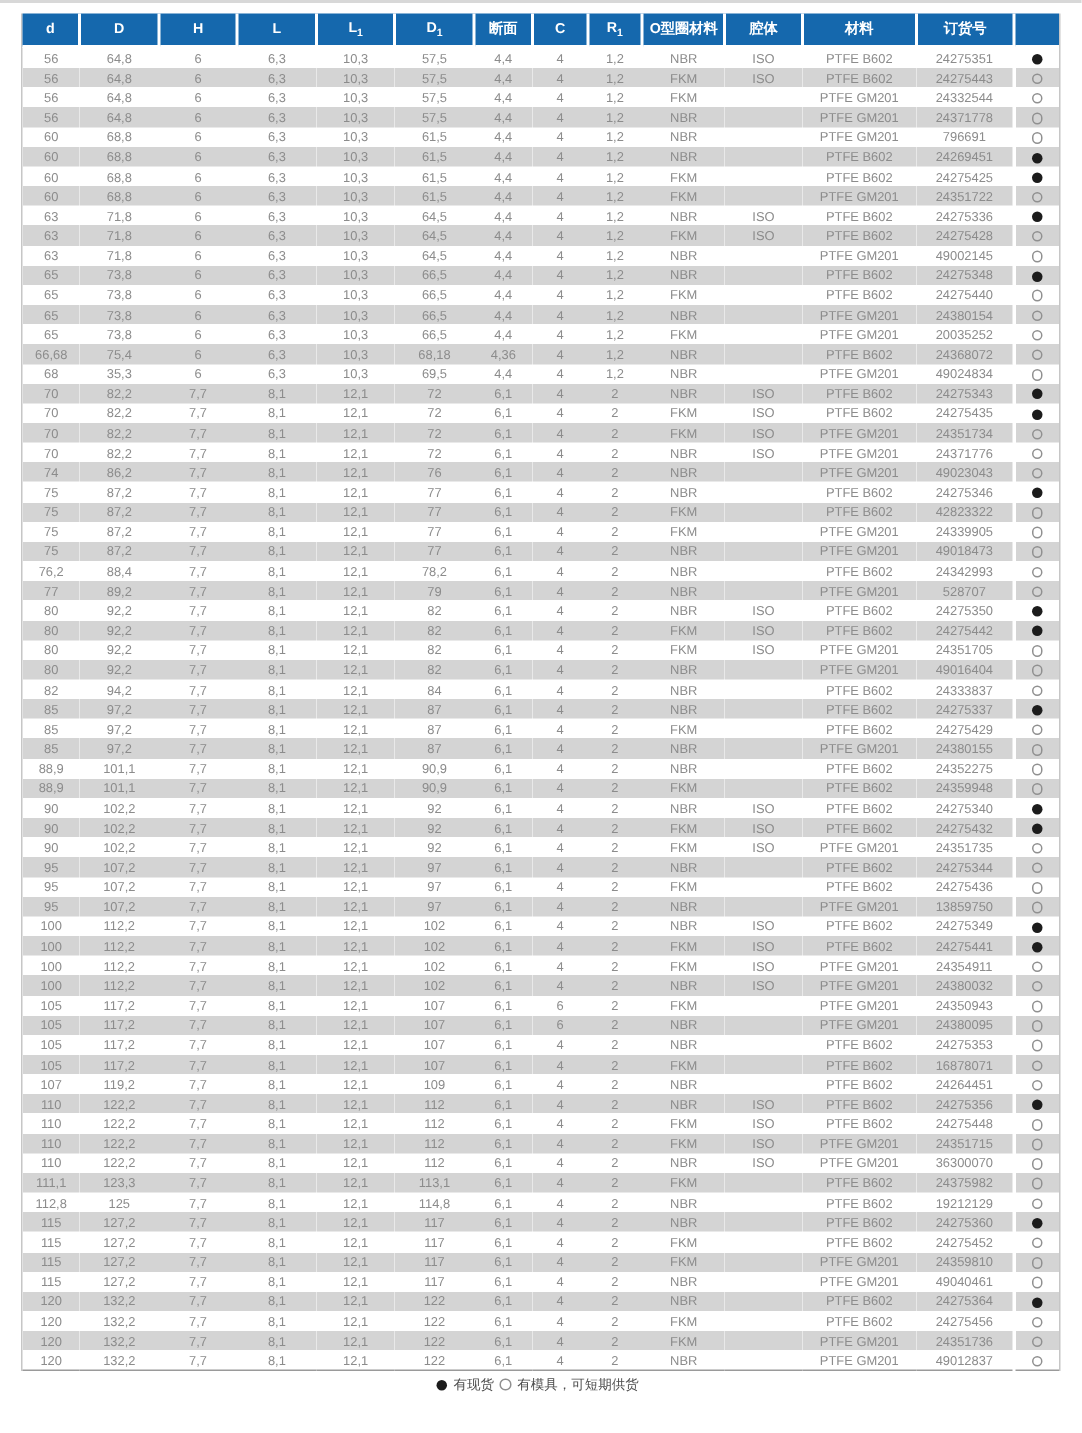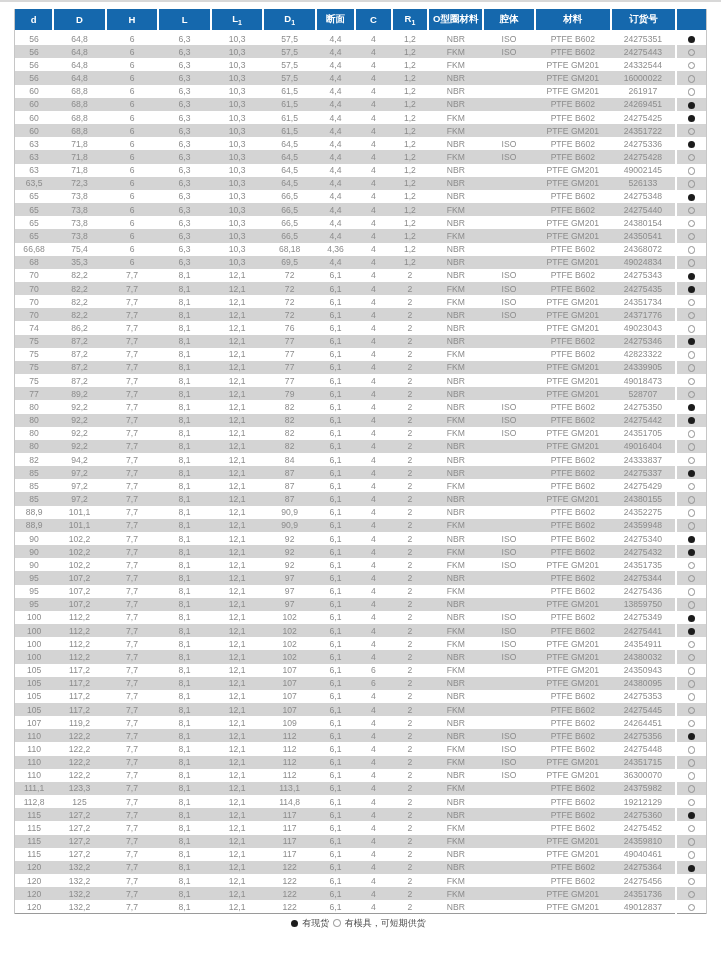--- a/index.html
+++ b/index.html
@@ -156,37 +156,37 @@
             <td>6</td>
             <td>6,3</td>
             <td>10,3</td>
             <td>57,5</td>
             <td>4,4</td>
             <td>4</td>
             <td>1,2</td>
             <td>NBR</td>
             <td></td>
             <td>PTFE GM201</td>
-            <td>16000022</td>
+            <td>24371778</td>
             <td class="dot-col"><span class="dot open"></span></td>
           </tr>
           <tr>
             <td>60</td>
             <td>68,8</td>
             <td>6</td>
             <td>6,3</td>
             <td>10,3</td>
             <td>61,5</td>
             <td>4,4</td>
             <td>4</td>
             <td>1,2</td>
             <td>NBR</td>
             <td></td>
             <td>PTFE GM201</td>
-            <td>261917</td>
+            <td>796691</td>
             <td class="dot-col"><span class="dot open"></span></td>
           </tr>
           <tr>
             <td>60</td>
             <td>68,8</td>
             <td>6</td>
             <td>6,3</td>
             <td>10,3</td>
             <td>61,5</td>
             <td>4,4</td>
@@ -272,36 +272,20 @@
             <td>4,4</td>
             <td>4</td>
             <td>1,2</td>
             <td>NBR</td>
             <td></td>
             <td>PTFE GM201</td>
             <td>49002145</td>
             <td class="dot-col"><span class="dot open"></span></td>
           </tr>
           <tr>
-            <td>63,5</td>
-            <td>72,3</td>
-            <td>6</td>
-            <td>6,3</td>
-            <td>10,3</td>
-            <td>64,5</td>
-            <td>4,4</td>
-            <td>4</td>
-            <td>1,2</td>
-            <td>NBR</td>
-            <td></td>
-            <td>PTFE GM201</td>
-            <td>526133</td>
-            <td class="dot-col"><span class="dot open"></span></td>
-          </tr>
-          <tr>
             <td>65</td>
             <td>73,8</td>
             <td>6</td>
             <td>6,3</td>
             <td>10,3</td>
             <td>66,5</td>
             <td>4,4</td>
             <td>4</td>
             <td>1,2</td>
             <td>NBR</td>
@@ -348,21 +332,21 @@
             <td>6</td>
             <td>6,3</td>
             <td>10,3</td>
             <td>66,5</td>
             <td>4,4</td>
             <td>4</td>
             <td>1,2</td>
             <td>FKM</td>
             <td></td>
             <td>PTFE GM201</td>
-            <td>24350541</td>
+            <td>20035252</td>
             <td class="dot-col"><span class="dot open"></span></td>
           </tr>
           <tr>
             <td>66,68</td>
             <td>75,4</td>
             <td>6</td>
             <td>6,3</td>
             <td>10,3</td>
             <td>68,18</td>
             <td>4,36</td>
@@ -528,20 +512,36 @@
             <td>6,1</td>
             <td>4</td>
             <td>2</td>
             <td>NBR</td>
             <td></td>
             <td>PTFE GM201</td>
             <td>49018473</td>
             <td class="dot-col"><span class="dot open"></span></td>
           </tr>
           <tr>
+            <td>76,2</td>
+            <td>88,4</td>
+            <td>7,7</td>
+            <td>8,1</td>
+            <td>12,1</td>
+            <td>78,2</td>
+            <td>6,1</td>
+            <td>4</td>
+            <td>2</td>
+            <td>NBR</td>
+            <td></td>
+            <td>PTFE B602</td>
+            <td>24342993</td>
+            <td class="dot-col"><span class="dot open"></span></td>
+          </tr>
+          <tr>
             <td>77</td>
             <td>89,2</td>
             <td>7,7</td>
             <td>8,1</td>
             <td>12,1</td>
             <td>79</td>
             <td>6,1</td>
             <td>4</td>
             <td>2</td>
             <td>NBR</td>
@@ -924,21 +924,21 @@
             <td>7,7</td>
             <td>8,1</td>
             <td>12,1</td>
             <td>107</td>
             <td>6,1</td>
             <td>4</td>
             <td>2</td>
             <td>FKM</td>
             <td></td>
             <td>PTFE B602</td>
-            <td>24275445</td>
+            <td>16878071</td>
             <td class="dot-col"><span class="dot open"></span></td>
           </tr>
           <tr>
             <td>107</td>
             <td>119,2</td>
             <td>7,7</td>
             <td>8,1</td>
             <td>12,1</td>
             <td>109</td>
             <td>6,1</td>

